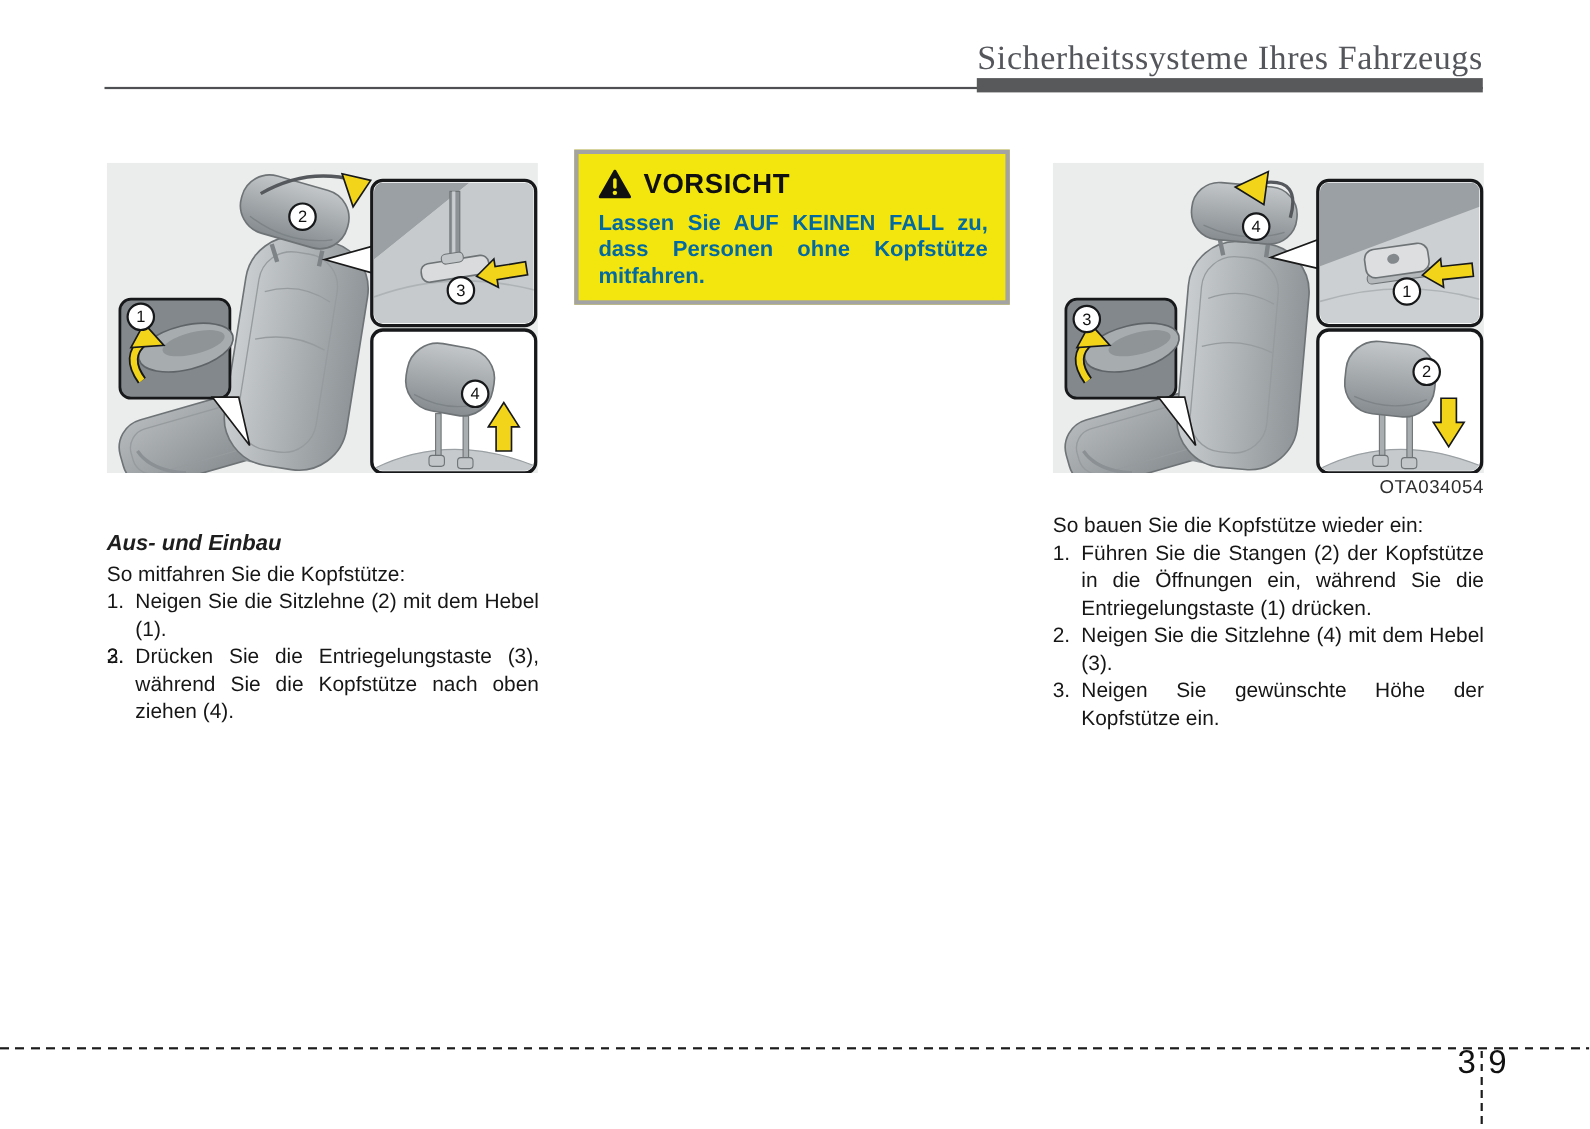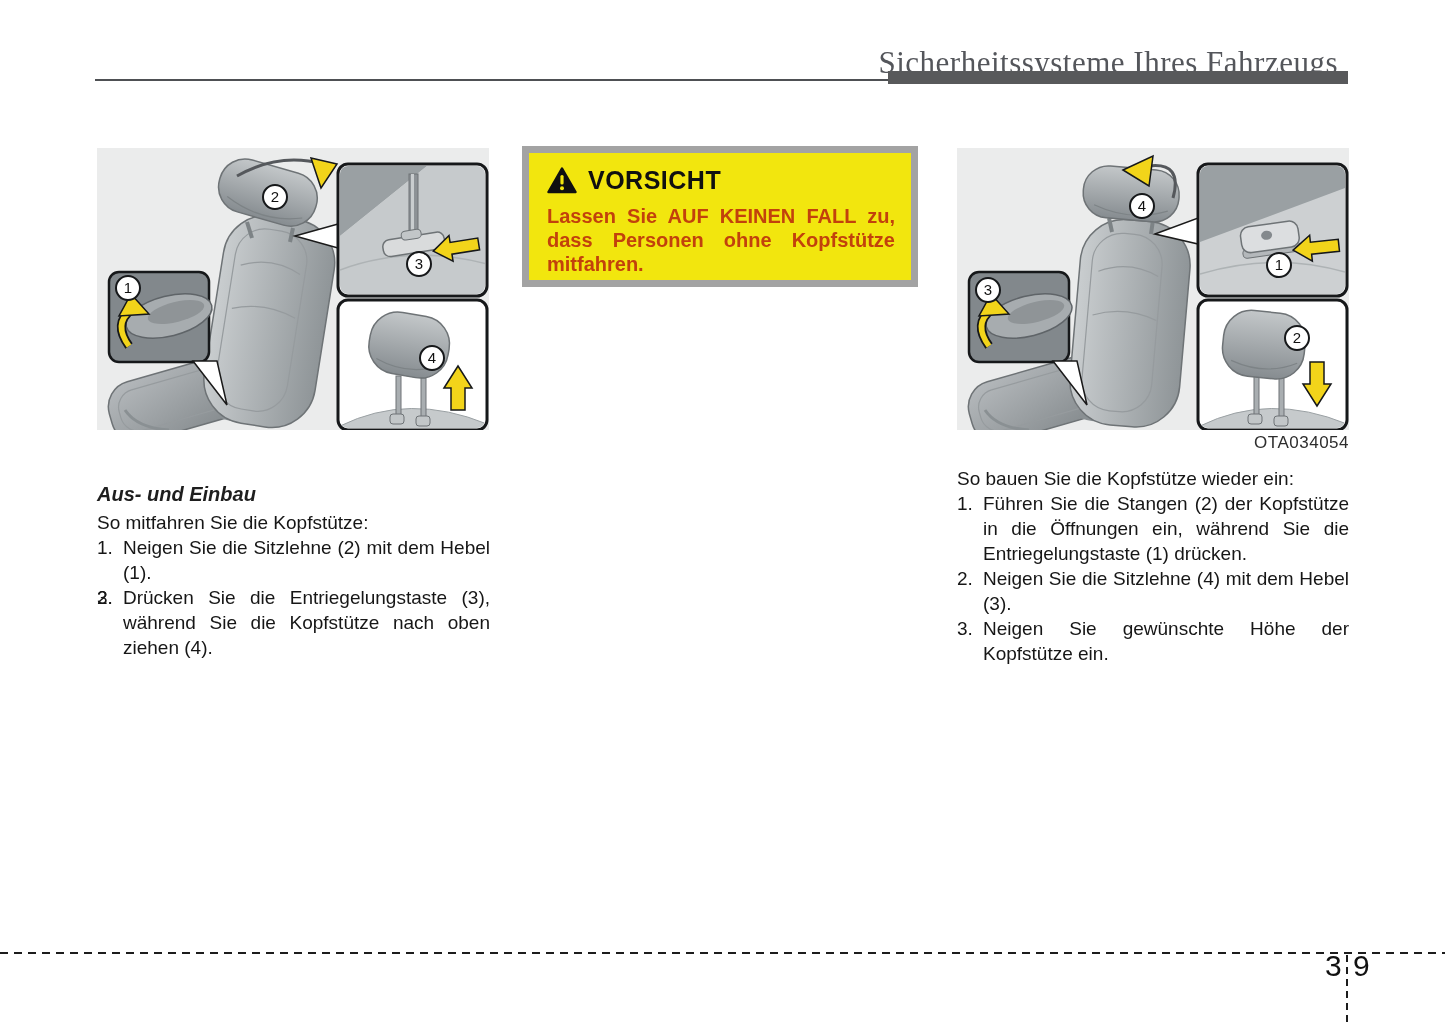--- a/index.html
+++ b/index.html
@@ -1,43 +1,43 @@
 <!DOCTYPE html>
 <html><head>
 <meta charset="utf-8">
 <style>
   html,body{margin:0;padding:0;background:#fff;}
   .page{position:relative;width:1445px;height:1026px;background:#fff;overflow:hidden;
         font-family:"Liberation Sans",sans-serif;color:#161616;}
 
   
-  .header-title{position:absolute;top:36px;right:97px;margin:10px;
+  .header-title{position:absolute;top:36px;right:97px;margin:0;
         font-family:"Liberation Serif",serif;font-weight:normal;
         font-size:31px;line-height:34px;color:#54565b;letter-spacing:.5px;}
   .rule-thin{position:absolute;left:95px;top:79px;width:1253px;height:2px;background:#4e5054;}
   .rule-thick{position:absolute;left:888px;top:71px;width:460px;height:13px;background:#58595b;}
 
   
   .figure{position:absolute;width:392px;}
   .figure-left{left:97px;top:148px;}
   .figure-right{left:957px;top:148px;}
   .figure svg{display:block;}
   .figure .code{margin-top:4px;text-align:right;font-size:17px;line-height:18px;
         color:#2e2e2e;letter-spacing:.5px;}
   .callout-circle{fill:#fff;stroke:#16181a;stroke-width:2;}
   .callout-num{font-family:"Liberation Sans",sans-serif;font-size:15px;fill:#111;text-anchor:middle;}
 
   
-  .warning-box{position:absolute;left:522px;top:146px;width:396px;height:141px;
-        box-sizing:border-box;background:#f2e60e;border:7px solid #a3a3a3;
+  .warning-box{position:absolute;left:522px;top:136px;width:396px;height:141px;
+        box-sizing:border-box;background:#f2e60e;border:4px solid #a3a3a3;
         padding:11px 16px 8px 18px;}
   .warning-title{display:flex;align-items:center;gap:11px;margin:2px 0 9px;
         font-size:25px;font-weight:bold;color:#101010;letter-spacing:.5px;}
   .warning-text{margin:0;font-size:20px;font-weight:bold;line-height:24px;
-        text-align:justify;color:#c2410c;}
+        text-align:justify;color:#0369a1;}
 
   
   .text-col{position:absolute;top:466px;font-size:19px;line-height:25px;color:#161616;}
   .text-col-left{left:97px;width:393px;}
   .text-col-right{left:957px;width:392px;}
   .section-heading{margin:16px 0 3px 0;font-size:20px;font-weight:bold;font-style:italic;color:#1e1e1e;}
   .intro{margin:0;}
   .step{position:relative;padding-left:26px;text-align:justify;}
   .step-num{position:absolute;left:0;top:0;}
 

